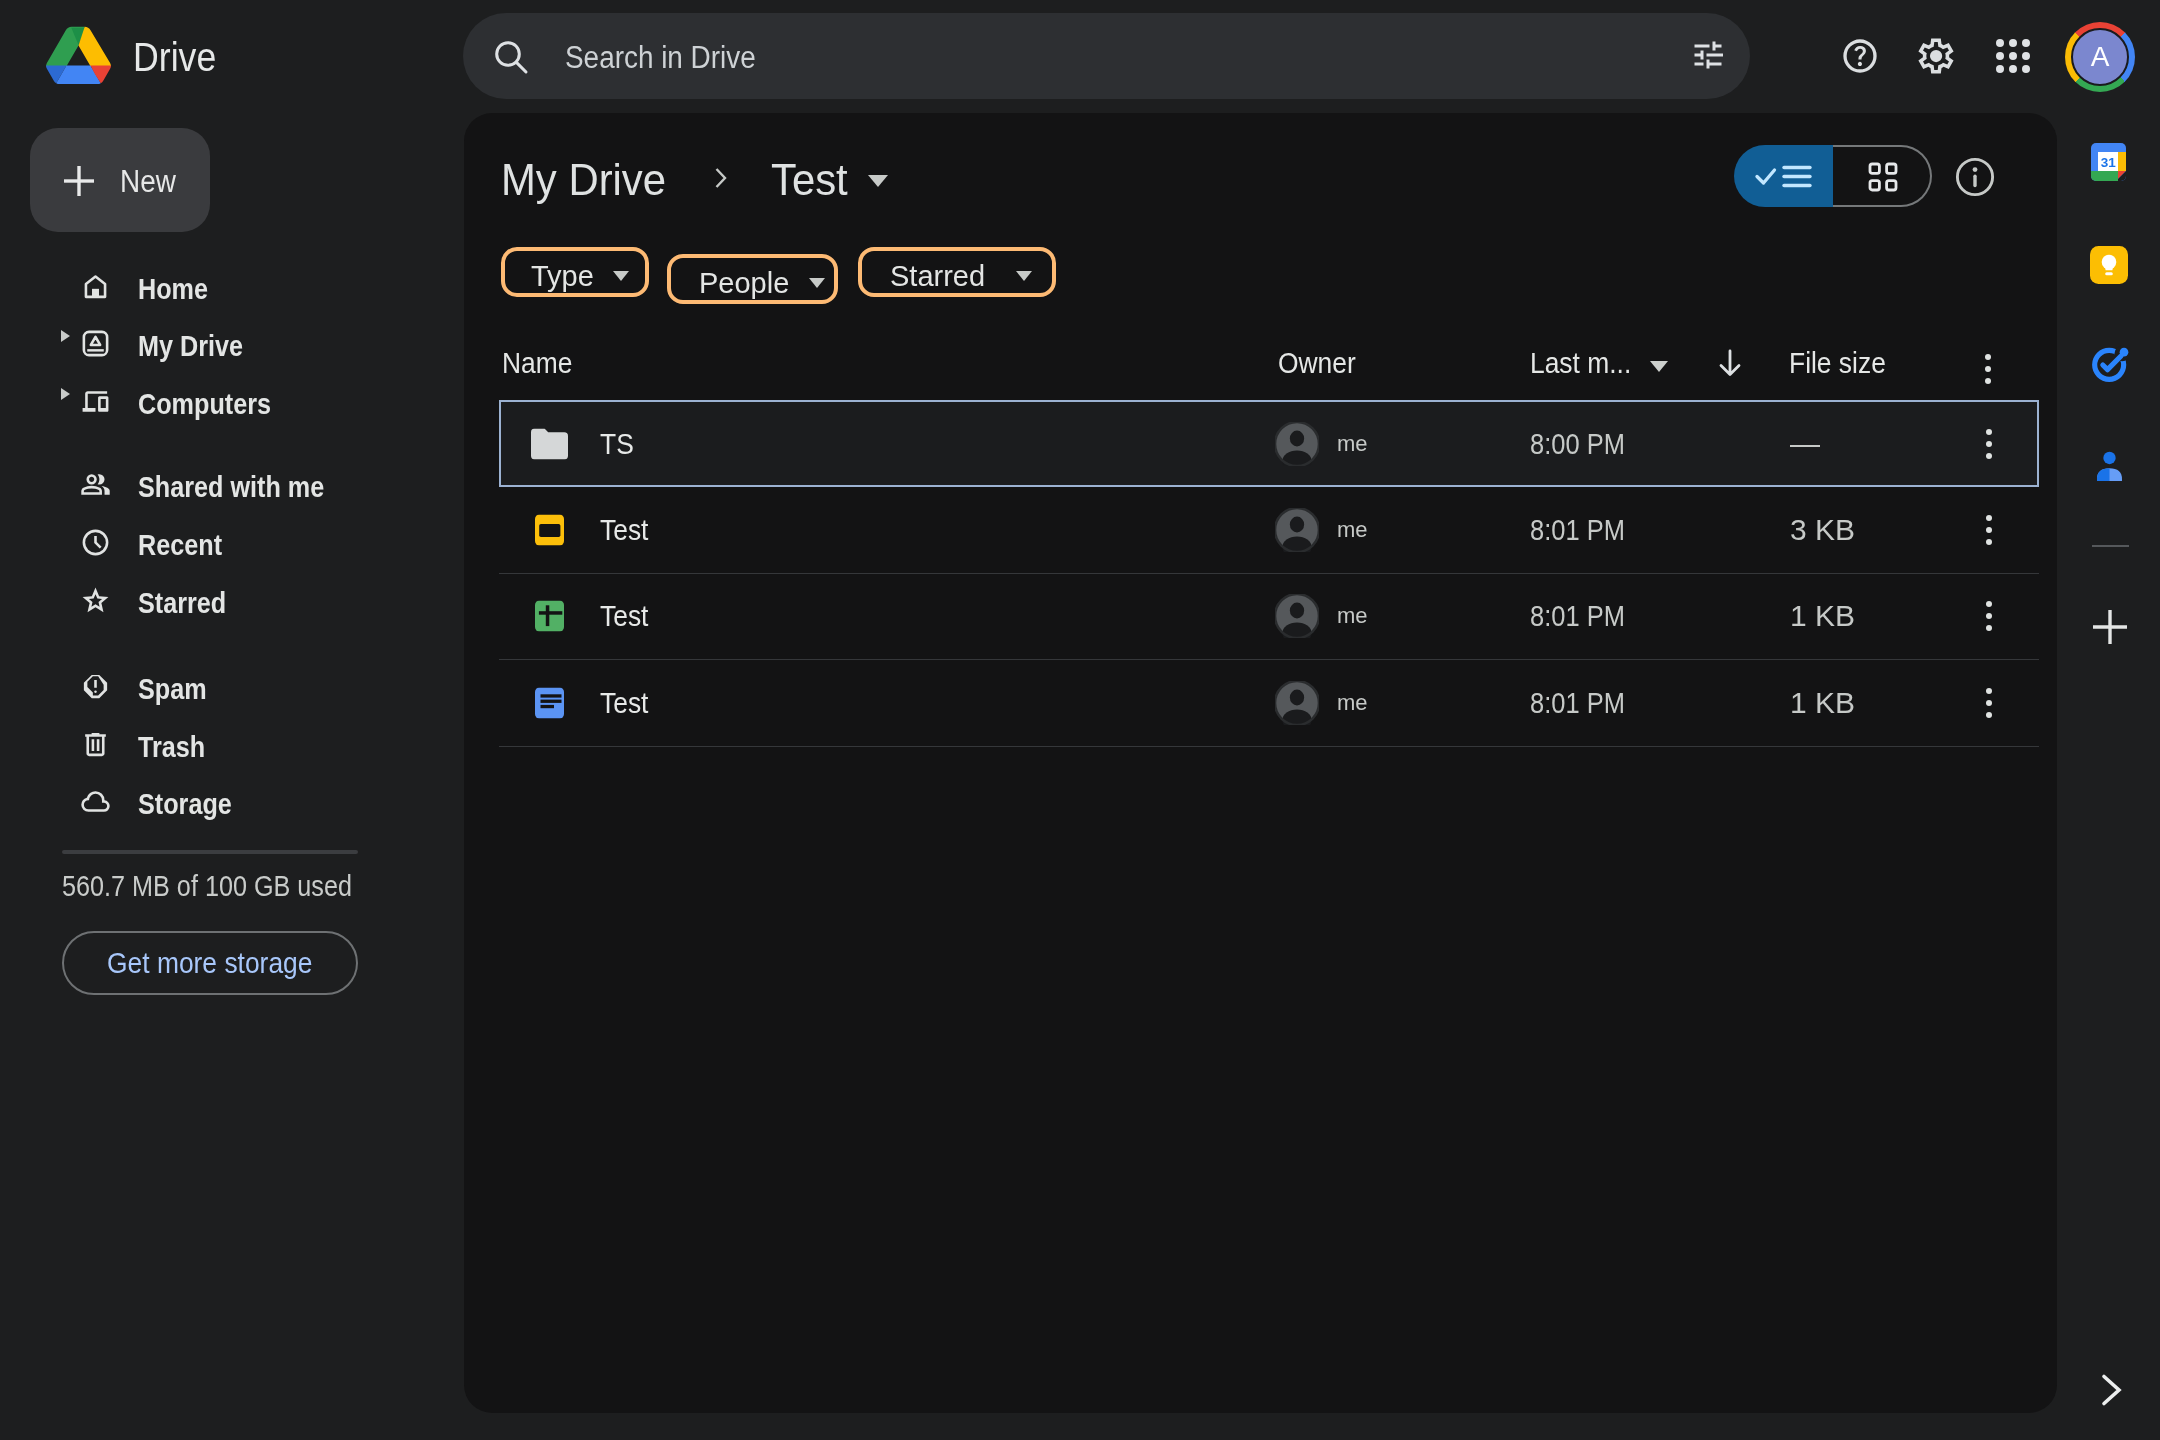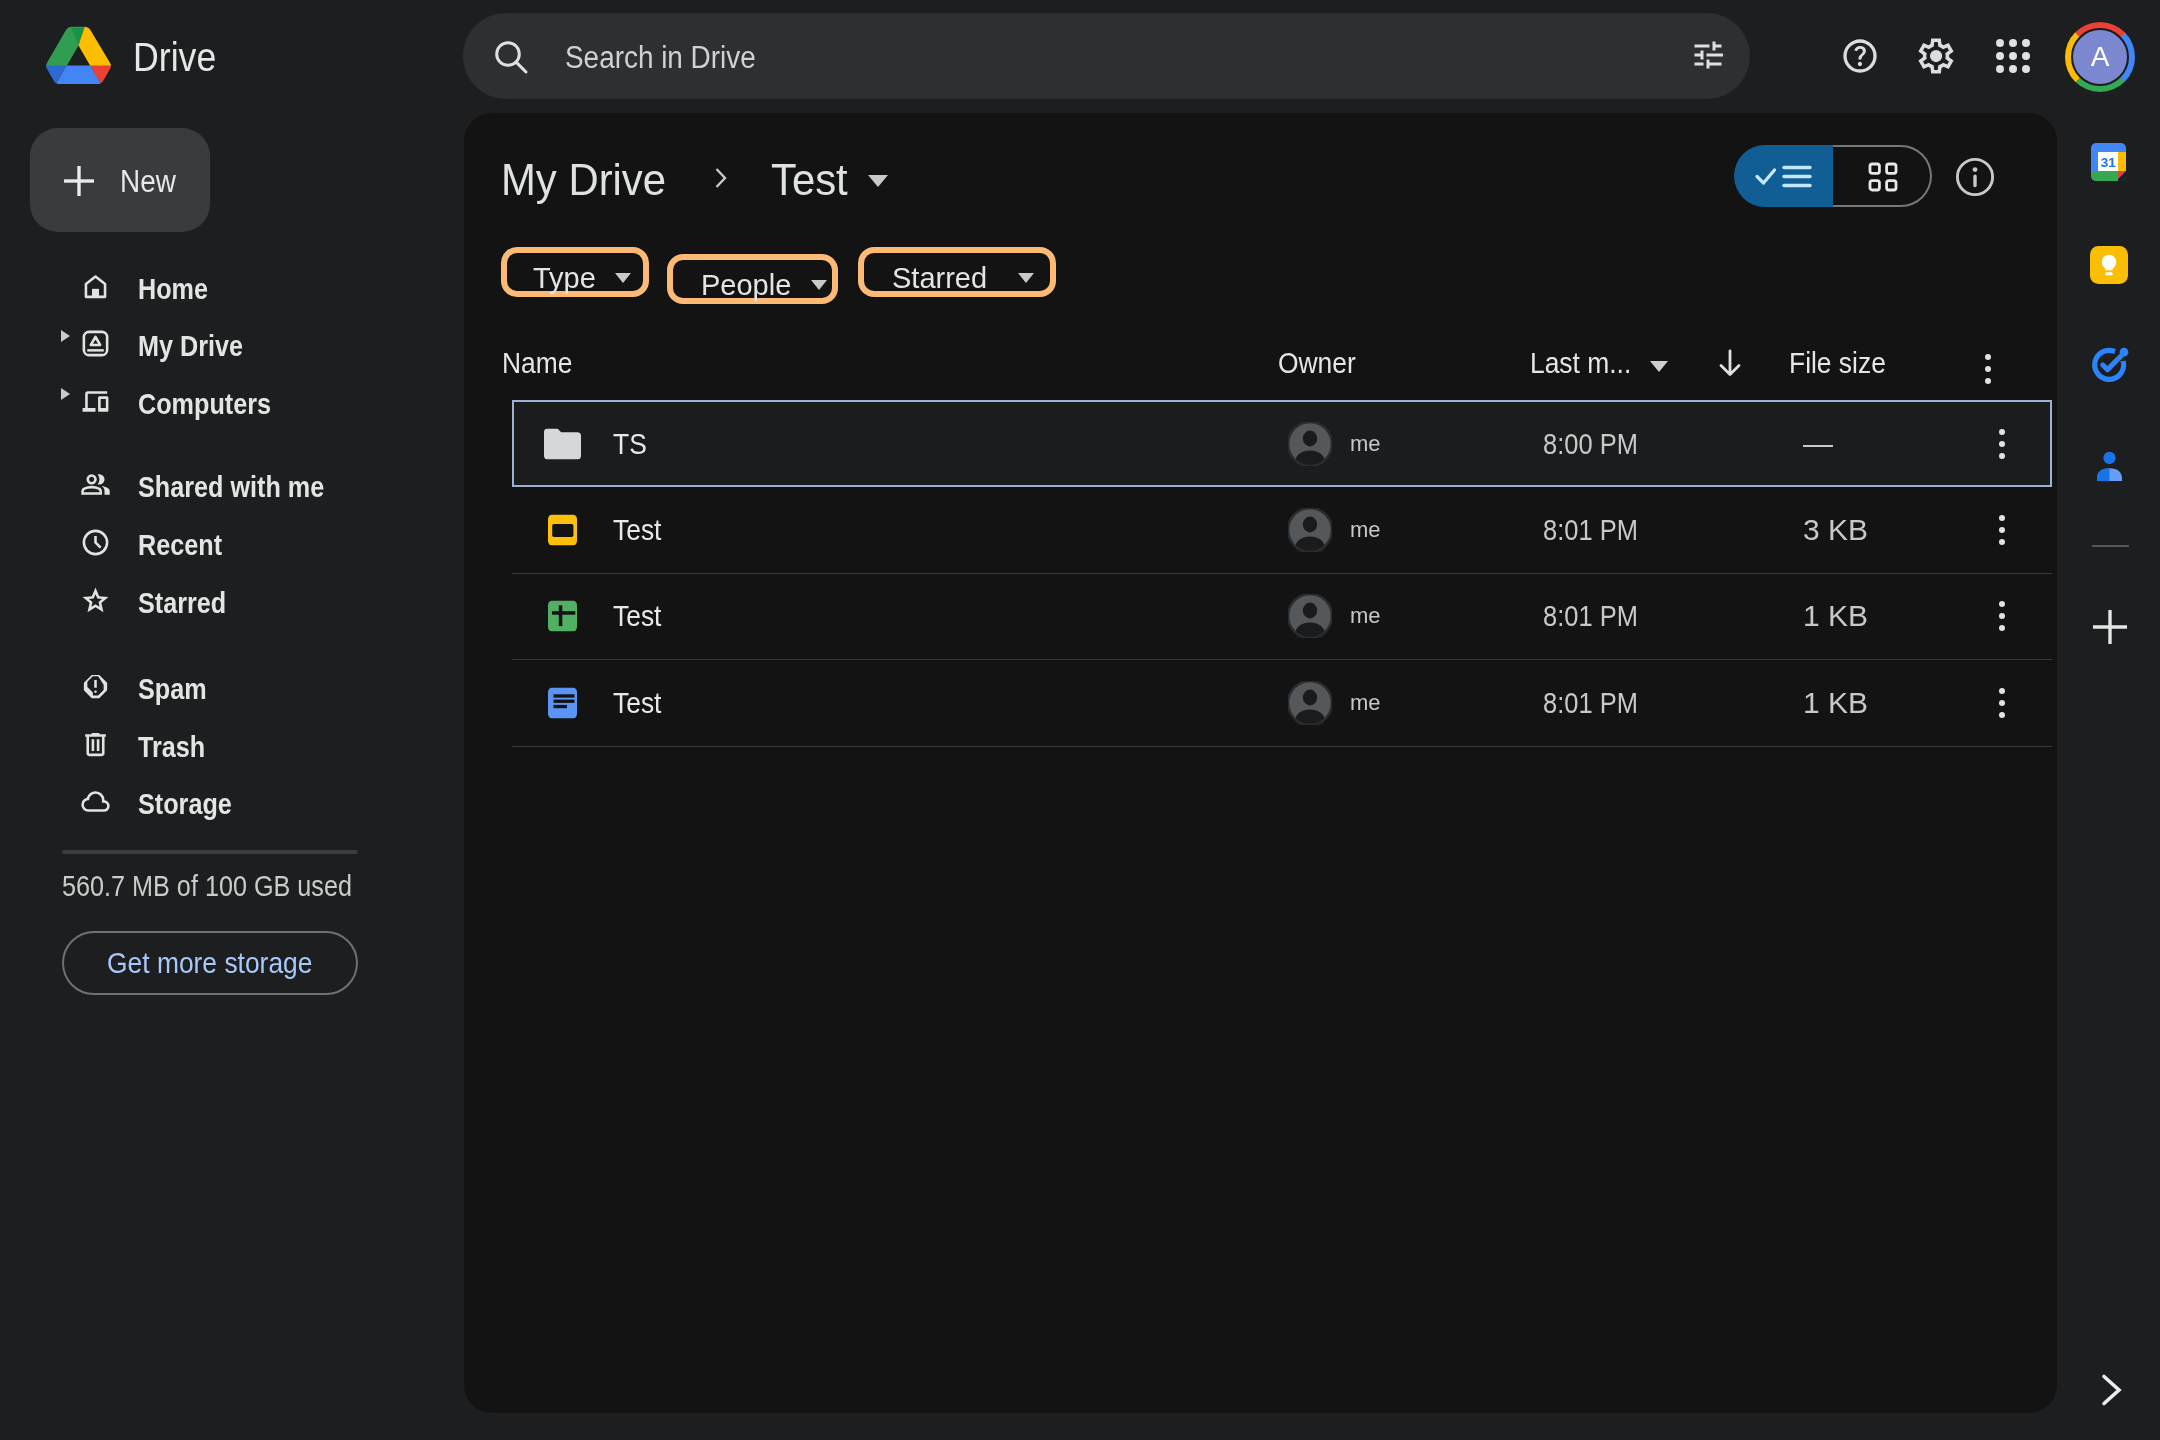--- a/index.html
+++ b/index.html
@@ -45,31 +45,31 @@
   #crumb2 { left:307px; top:41px; font-size:45px; color:#dfe2e2; transform:scaleX(.93); transform-origin:0 50%; }
   #bcsep { left:249px; top:53px; }
   #bccaret { left:404px; top:62px; width:0; height:0;
      border-top:12px solid #c7cac8; border-left:10px solid transparent; border-right:10px solid transparent; }
   #toggle { left:1270px; top:32px; width:198px; height:62px; }
   #tleft { position:absolute; left:0; top:0; width:99px; height:62px; background:#115e95;
      border-radius:31px 0 0 31px; }
   #tright { position:absolute; left:99px; top:0; width:99px; height:62px; border:2px solid #75787a;
      border-left:none; border-radius:0 31px 31px 0; }
   #info { left:1490px; top:43px; }
-  .chip { top:134px; height:50px; border:6px solid #fdba74; border-radius:16px; color:#e3e5e4; font-size:29px; }
+  .chip { top:134px; height:50px; border:4px solid #fdba74; border-radius:16px; color:#e3e5e4; font-size:29px; }
   .chip span { position:absolute; top:9px; }
   .chip i { position:absolute; width:0; height:0;
      border-top:10px solid #c7cac8; border-left:8.5px solid transparent; border-right:8.5px solid transparent; }
   #chip1 { left:37px; width:148px; }  #chip1 span { left:26px; } #chip1 i { left:108px; top:20px; }
   #chip2 { left:203px; width:171px;margin-top:7px; } #chip2 span { left:28px; } #chip2 i { left:138px; top:20px; }
   #chip3 { left:394px; width:198px; } #chip3 span { left:28px; } #chip3 i { left:154px; top:20px; }
 
   
   .hdr { top:233px; font-size:30px; color:#e5e7e6; transform:scaleX(.88); transform-origin:0 50%; }
-  #rows { left:48px; top:287px; width:1540px;text-decoration:underline; }
+  #rows { left:35px; top:287px; width:1540px;text-decoration:underline; }
   .row { position:relative; width:1540px; height:86.5px; border-bottom:1px solid #35373a; }
   .row.sel { outline:2px solid #9cb2d2; outline-offset:-2px; border-bottom:none; height:87px; background:rgba(175,200,245,0.05); }
   .cell { position:absolute; top:50%; transform:translateY(-50%); }
   .name { left:101px; font-size:30px; color:#e7e9e8; transform:translateY(-50%) scaleX(.88); transform-origin:0 50%; }
   .me   { left:838px; font-size:22px; color:#c6c9c7; }
   .time { left:1031px; font-size:30px; color:#c6c9c7; transform:translateY(-50%) scaleX(.85); transform-origin:0 50%; }
   .size { left:1291px; font-size:30px; color:#c6c9c7; }
   .ricon { left:32px; }
   .rav  { left:776px; }
   .dots3 { position:absolute; left:1487px; top:50%; transform:translateY(-50%); width:6px; height:40px; }

